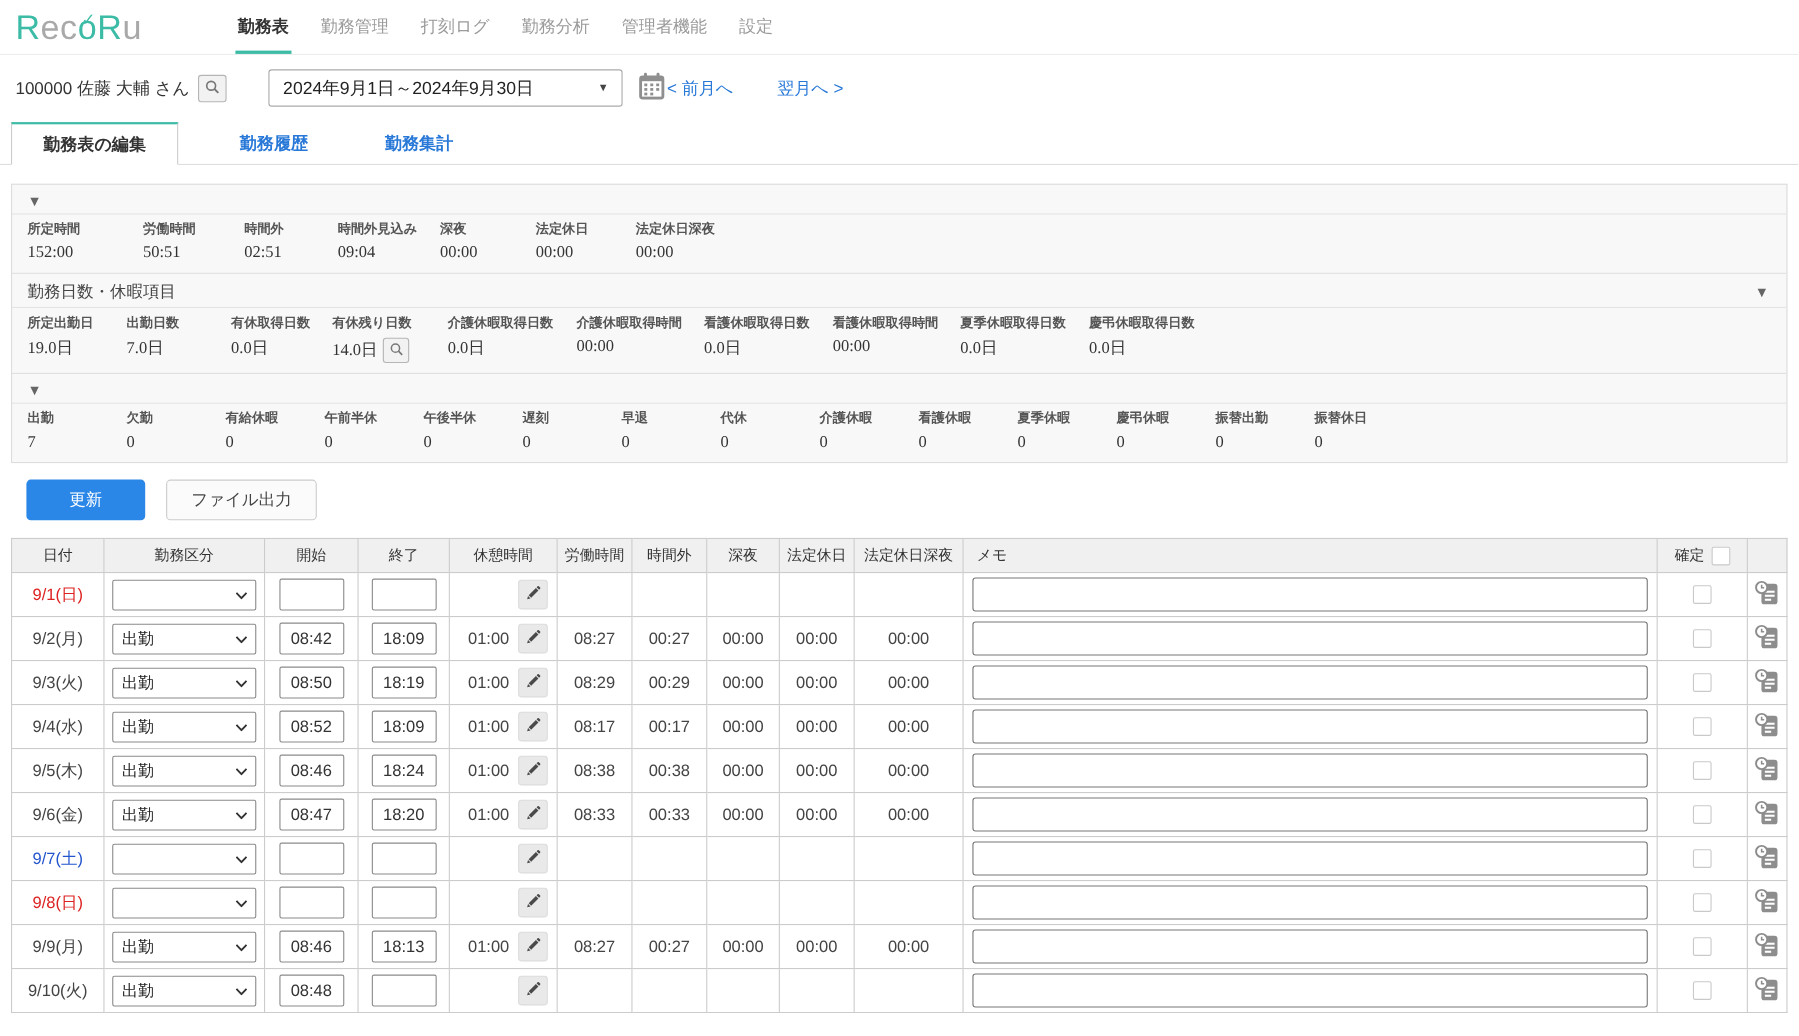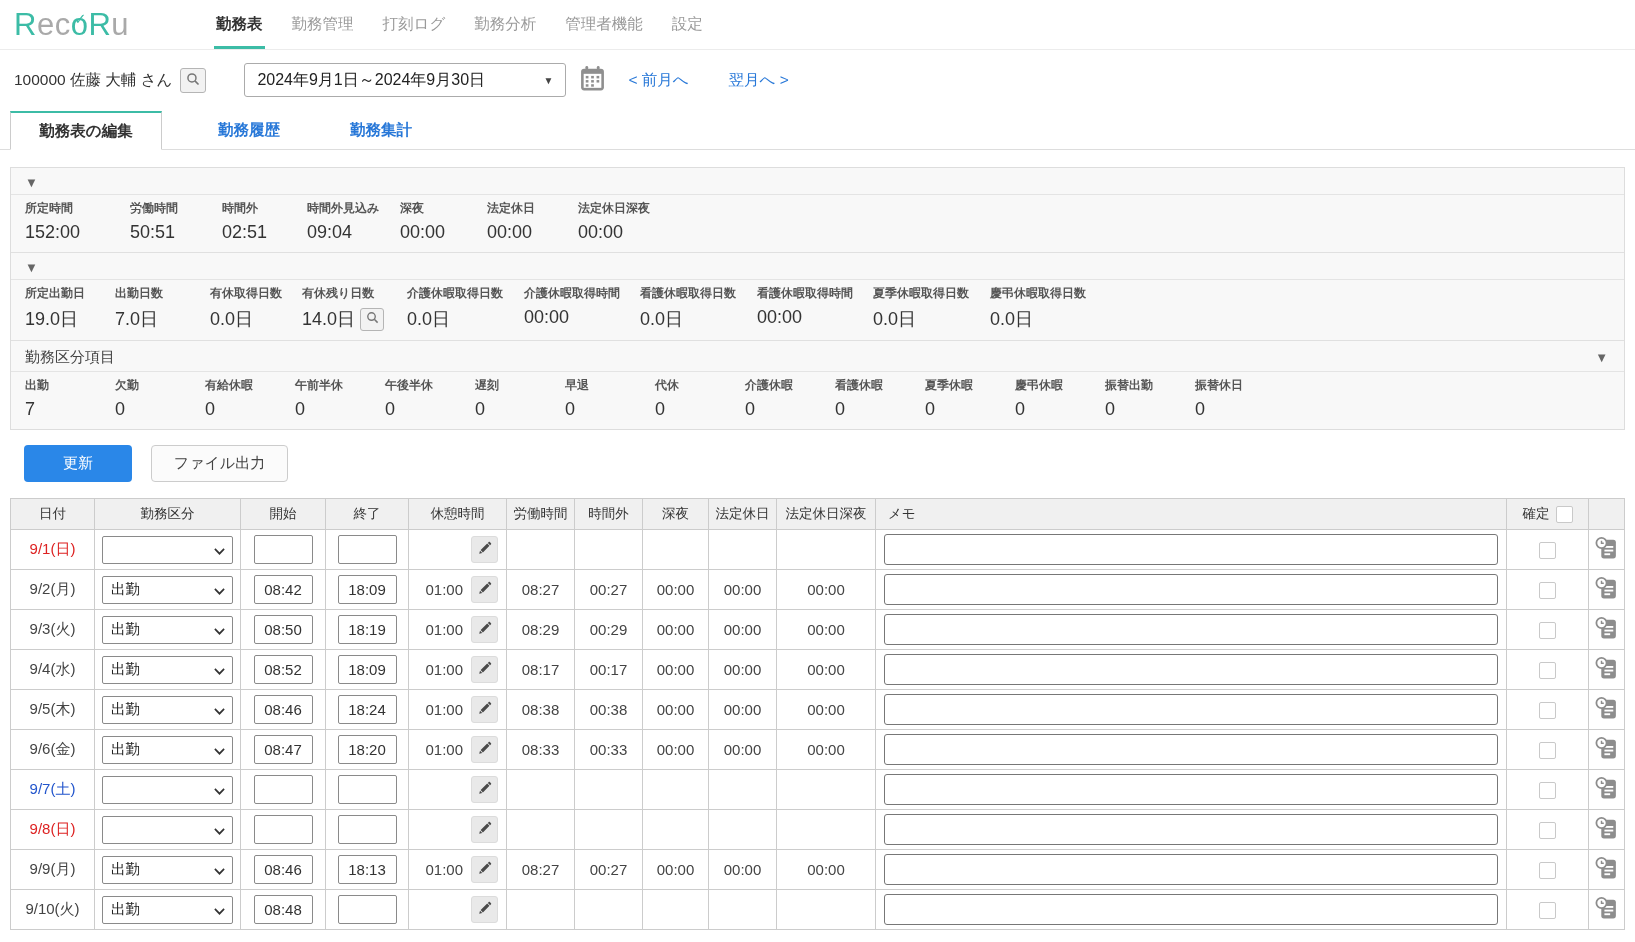--- a/index.html
+++ b/index.html
@@ -48,21 +48,21 @@
     display:flex; align-items:center; justify-content:space-between;
     padding:0 12px; cursor:pointer;
   }
   .period-select .val{ font-size:16px; color:#222; }
   .caret-down{ font-size:10px; color:#444; }
   .calendar-btn{
     margin-left:12px; width:28px; height:28px; border:none; background:transparent;
     display:flex; align-items:center; justify-content:center; cursor:pointer;
   }
   .month-link{ color:#2878d8; font-size:15.5px; text-decoration:none; cursor:pointer; }
-  .prev-link{ margin-left:22px; }
+  .prev-link{ }
   .next-link{ margin-left:40px; }
 
   
   .tabbar{
     display:flex; align-items:stretch; height:39px;
     padding-left:10px; border-bottom:1px solid #ddd; margin-top:2px;font-weight:bold;
   }
   .tab{ display:flex; align-items:center; justify-content:center; cursor:pointer; }
   .tab.active{
     width:152px; background:#fff; color:#333; font-size:15.5px;
@@ -74,21 +74,21 @@
   
   .summary{ margin:17px 10px 0 10px; border:1px solid #ddd; background:#f8f8f8; }
   .sum-sec + .sum-sec{ border-top:1px solid #e0e0e0; }
   .sum-head{ display:flex; align-items:center; padding:7px 16px 4px 14px; border-bottom:1px solid #e4e4e4; }
   .sum-title{ font-size:15px; color:#444; flex:1; }
   .collapse-btn{ background:none; border:none; color:#666; font-size:13px; cursor:pointer; }
   .sum-items{ display:flex; padding:5px 0 9px 14px; }
   .sum-item{ display:flex; flex-direction:column; padding-right:6px; }
   .sum-label{ font-size:12px; font-weight:bold; color:#555; white-space:nowrap; }
   .sum-value-row{ display:flex; align-items:center; margin-top:5px; }
-  .sum-value{ font-size:18px; color:#333; white-space:nowrap; }
+  .sum-value{ font-size:15px; color:#333; white-space:nowrap;font-family:Liberation Serif, serif; }
   .sum-item .icon-btn{ width:24px; height:23px; margin-left:5px; }
   .s1 .sum-item:nth-child(1){width:105px}.s1 .sum-item:nth-child(2){width:92px}
   .s1 .sum-item:nth-child(3){width:85px}.s1 .sum-item:nth-child(4){width:93px}
   .s1 .sum-item:nth-child(5){width:87px}.s1 .sum-item:nth-child(6){width:91px}
   .s2 .sum-item:nth-child(1){width:90px}.s2 .sum-item:nth-child(2){width:95px}
   .s2 .sum-item:nth-child(3){width:92px}.s2 .sum-item:nth-child(4){width:105px}
   .s2 .sum-item:nth-child(5){width:117px}.s2 .sum-item:nth-child(6){width:116px}
   .s2 .sum-item:nth-child(7){width:117px}.s2 .sum-item:nth-child(8){width:116px}
   .s2 .sum-item:nth-child(9){width:117px}
   .s3 .sum-item{ width:90px; }
@@ -248,20 +248,21 @@
         <div class="sum-item">
           <div class="sum-label">法定休日深夜</div>
           <div class="sum-value-row">
             <span class="sum-value">00:00</span>
           </div>
         </div>
       </div>
     </div>
     <div class="sum-sec">
       <div class="sum-head">
+        <div class="sum-title">勤務日数・休暇項目</div>
         <button class="collapse-btn"><span>▼</span></button>
       </div>
       <div class="sum-items s2">
         <div class="sum-item">
           <div class="sum-label">所定出勤日</div>
           <div class="sum-value-row">
             <span class="sum-value">19.0日</span>
           </div>
         </div>
         <div class="sum-item">
@@ -321,21 +322,20 @@
         <div class="sum-item">
           <div class="sum-label">慶弔休暇取得日数</div>
           <div class="sum-value-row">
             <span class="sum-value">0.0日</span>
           </div>
         </div>
       </div>
     </div>
     <div class="sum-sec">
       <div class="sum-head">
-        <div class="sum-title">勤務区分項目</div>
         <button class="collapse-btn"><span>▼</span></button>
       </div>
       <div class="sum-items s3">
         <div class="sum-item">
           <div class="sum-label">出勤</div>
           <div class="sum-value-row">
             <span class="sum-value">7</span>
           </div>
         </div>
         <div class="sum-item">

